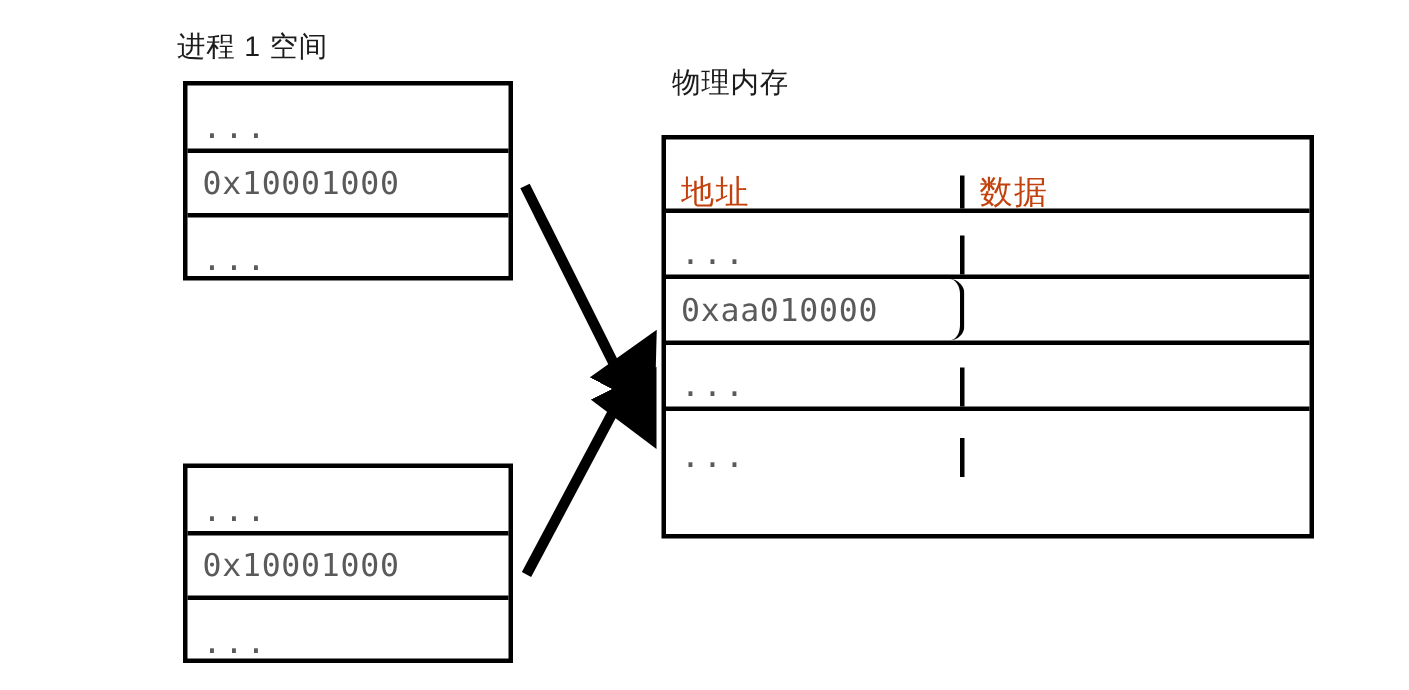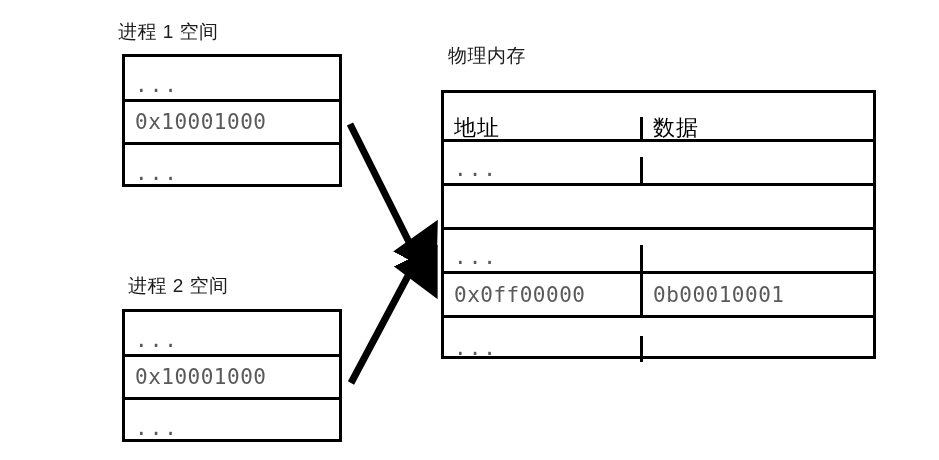--- a/index.html
+++ b/index.html
@@ -57,33 +57,34 @@
     overflow: hidden;
     white-space: nowrap;
   }
   .cell.divider { border-right: 3px solid #000000; }
 
   .mono {
     font-family: "DejaVu Sans Mono", "Liberation Mono", monospace;
     font-size: 21px;
     color: #5a5a5a;
     letter-spacing: 0.5px;
+    border-radius: 10px;
   }
   .ellipsis {
     font-family: "DejaVu Sans Mono", "Liberation Mono", monospace;
     font-size: 21px;
     color: #5a5a5a;
     letter-spacing: 2px;
     align-self: flex-end;
     padding-bottom: 2px;
   }
   .han {
     font-family: "Liberation Sans", "DejaVu Sans", sans-serif;
     font-size: 22px;
-    color: #000000;
+    color: #c2410c;
     letter-spacing: 1px;
     margin-top: 24px;
   }
 
   
   #proc1-box { left: 122px; top: 54px; width: 220px; height: 133px; }
   #proc2-box { left: 122px; top: 309px; width: 220px; height: 133px; }
   .proc-row-top  { height: 45px; }
   .proc-row-mid  { height: 43px; }
   .proc-row-bot  { height: 42px; }
@@ -117,21 +118,20 @@
       <div class="cell ellipsis">...</div>
     </div>
     <div class="row proc-row proc-row-mid">
       <div class="cell mono">0x10001000</div>
     </div>
     <div class="row proc-row proc-row-bot">
       <div class="cell ellipsis">...</div>
     </div>
   </div>
 
-  <div class="caption" id="caption-proc2">进程 2 空间</div>
 
   <div class="box" id="proc2-box">
     <div class="row proc-row proc-row-top">
       <div class="cell ellipsis">...</div>
     </div>
     <div class="row proc-row proc-row-mid">
       <div class="cell mono">0x10001000</div>
     </div>
     <div class="row proc-row proc-row-bot">
       <div class="cell ellipsis">...</div>
@@ -146,31 +146,28 @@
       <div class="cell divider ph-col-addr han">地址</div>
       <div class="cell ph-col-data han">数据</div>
     </div>
 
     <div class="row ph-row">
       <div class="cell divider ph-col-addr ellipsis">...</div>
       <div class="cell ph-col-data mono"></div>
     </div>
 
     <div class="row ph-row">
+      <div class="cell divider ph-col-addr mono">0xaa010000</div>
     </div>
 
     <div class="row ph-row">
       <div class="cell divider ph-col-addr ellipsis">...</div>
       <div class="cell ph-col-data mono"></div>
     </div>
 
-    <div class="row ph-row">
-      <div class="cell divider ph-col-addr mono">0x0ff00000</div>
-      <div class="cell ph-col-data mono">0b00010001</div>
-    </div>
 
     <div class="row ph-row">
       <div class="cell divider ph-col-addr ellipsis">...</div>
       <div class="cell ph-col-data mono"></div>
     </div>
 
   </div>
 
   <svg id="arrows" viewBox="0 0 939 460">
     <defs>

